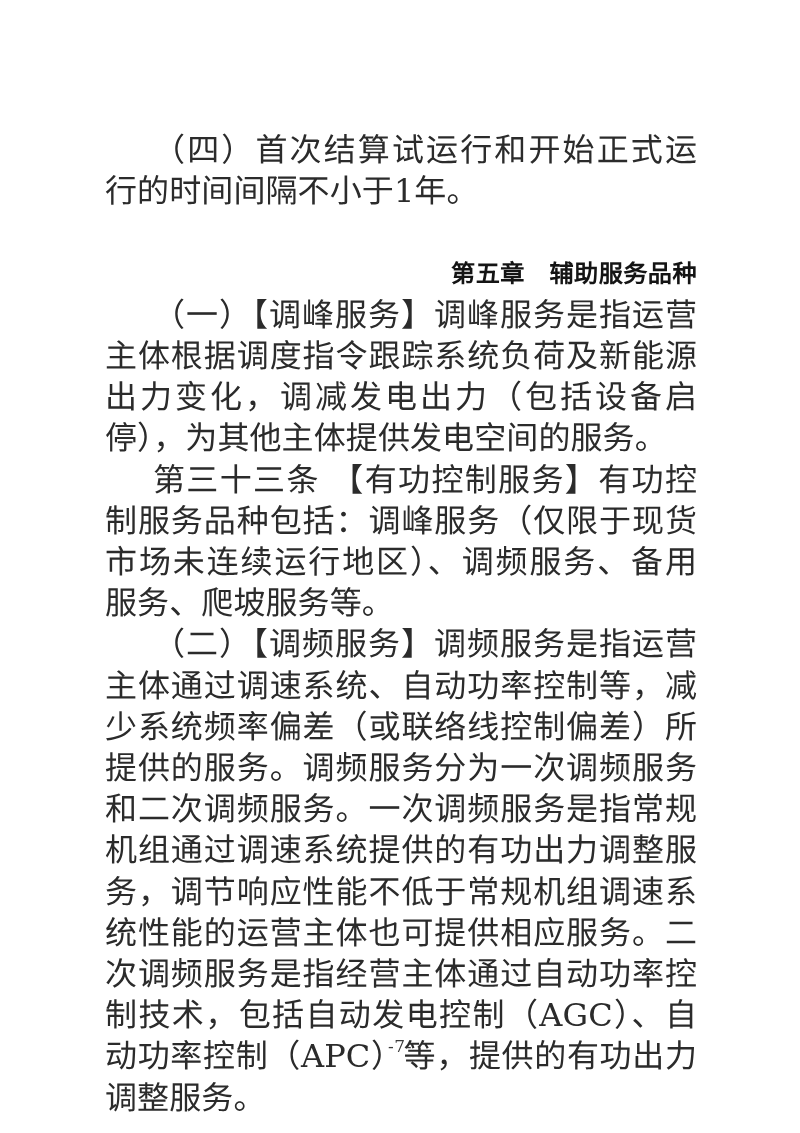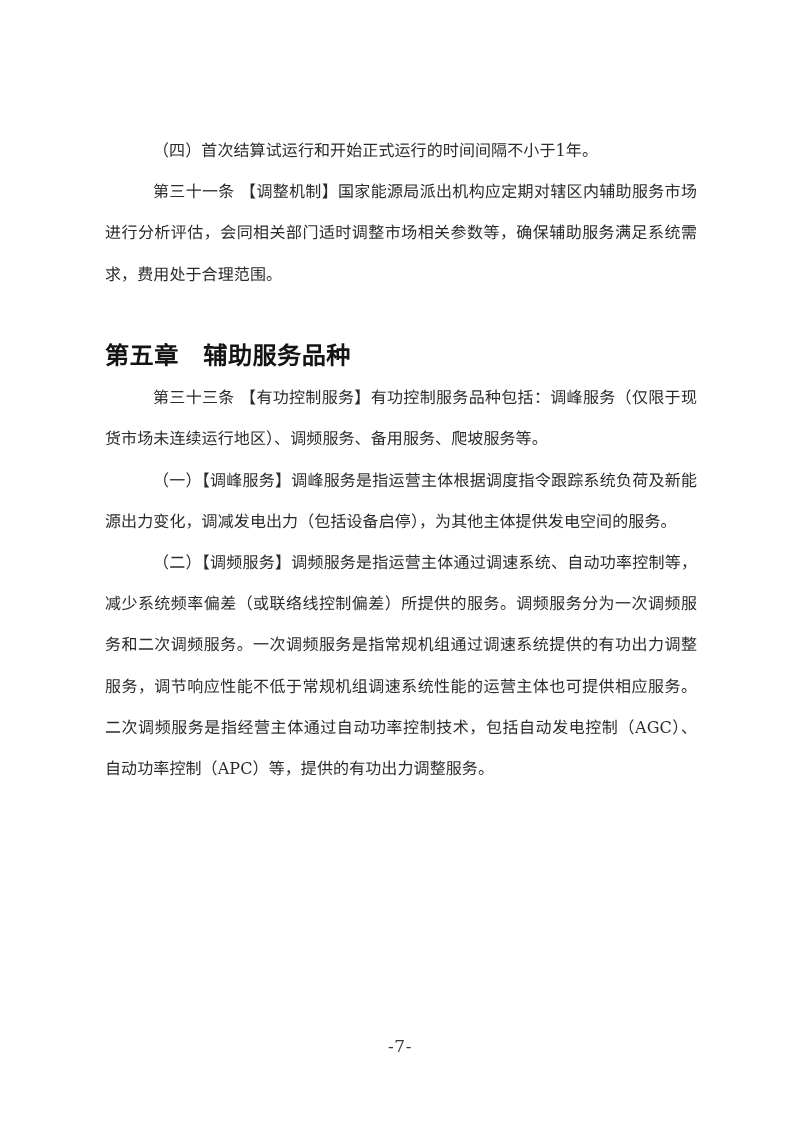--- a/index.html
+++ b/index.html
@@ -28,21 +28,21 @@
 
   
   .text-column {
     position: absolute;
     left: 105px;
     top: 130px;
     width: 592px;
   }
 
   .para {
-    font-size: 16px;
+    font-size: 32px;
     line-height: 41.2px;
     color: #2b2b2b;
     text-align: justify;
     text-justify: inter-character;
     text-align-last: left;
     letter-spacing: 0.1px;
     margin: 0;
     font-family: "DejaVu Serif", "Liberation Serif", serif;
     word-break: break-all;
     -webkit-font-smoothing: antialiased;
@@ -51,21 +51,21 @@
   .para.indent {
     text-indent: 48px;
   }
 
   
   .chapter-heading {
     font-size: 24.2px;
     line-height: 41.2px;
     color: #141414;
     font-weight: bold;
-    text-align: left;
+    text-align: right;
     letter-spacing: 0.4px;
     margin: 0;
     font-family: "DejaVu Sans", "Liberation Sans", sans-serif;
   }
 
   .spacer-line {
     height: 41.2px;
   }
 
   
@@ -83,30 +83,29 @@
 </style>
 </head>
 <body>
 
 <div class="page">
 
   <div class="text-column">
 
     <p class="para indent">（四）首次结算试运行和开始正式运行的时间间隔不小于1年。</p>
 
-    <p class="para indent">第三十一条 【调整机制】国家能源局派出机构应定期对辖区内辅助服务市场进行分析评估，会同相关部门适时调整市场相关参数等，确保辅助服务满足系统需求，费用处于合理范围。</p>
 
     <div class="spacer-line"></div>
 
     <p class="chapter-heading">第五章　辅助服务品种</p>
 
 
+    <p class="para indent">（一）【调峰服务】调峰服务是指运营主体根据调度指令跟踪系统负荷及新能源出力变化，调减发电出力（包括设备启停），为其他主体提供发电空间的服务。</p>
+
     <p class="para indent">第三十三条 【有功控制服务】有功控制服务品种包括：调峰服务（仅限于现货市场未连续运行地区）、调频服务、备用服务、爬坡服务等。</p>
-
-    <p class="para indent">（一）【调峰服务】调峰服务是指运营主体根据调度指令跟踪系统负荷及新能源出力变化，调减发电出力（包括设备启停），为其他主体提供发电空间的服务。</p>
 
     <p class="para indent">（二）【调频服务】调频服务是指运营主体通过调速系统、自动功率控制等，减少系统频率偏差（或联络线控制偏差）所提供的服务。调频服务分为一次调频服务和二次调频服务。一次调频服务是指常规机组通过调速系统提供的有功出力调整服务，调节响应性能不低于常规机组调速系统性能的运营主体也可提供相应服务。二次调频服务是指经营主体通过自动功率控制技术，包括自动发电控制（AGC）、自动功率控制（APC）等，提供的有功出力调整服务。</p>
 
   </div>
 
   <div class="page-number">-7-</div>
 
 </div>
 
 </body></html>

